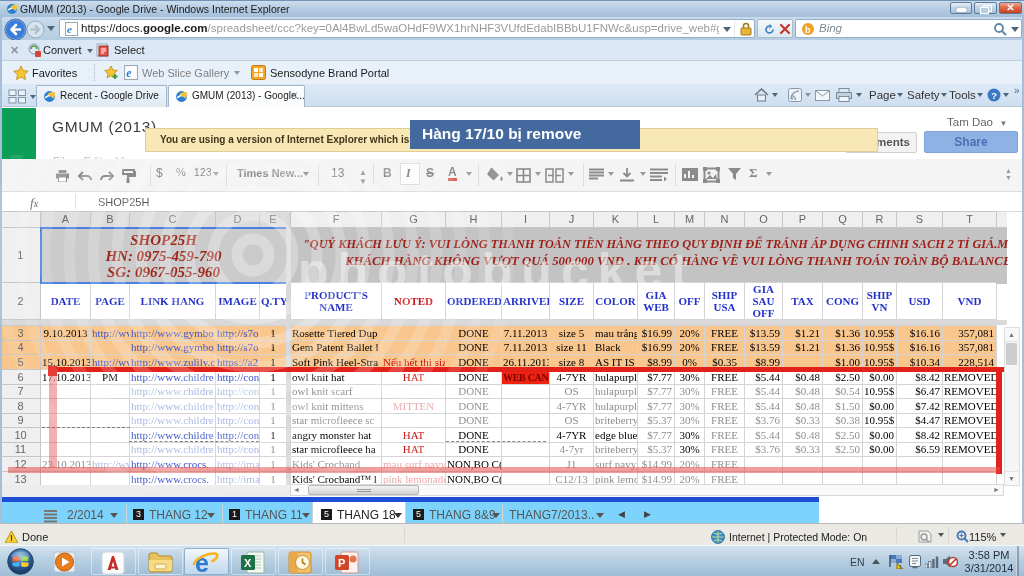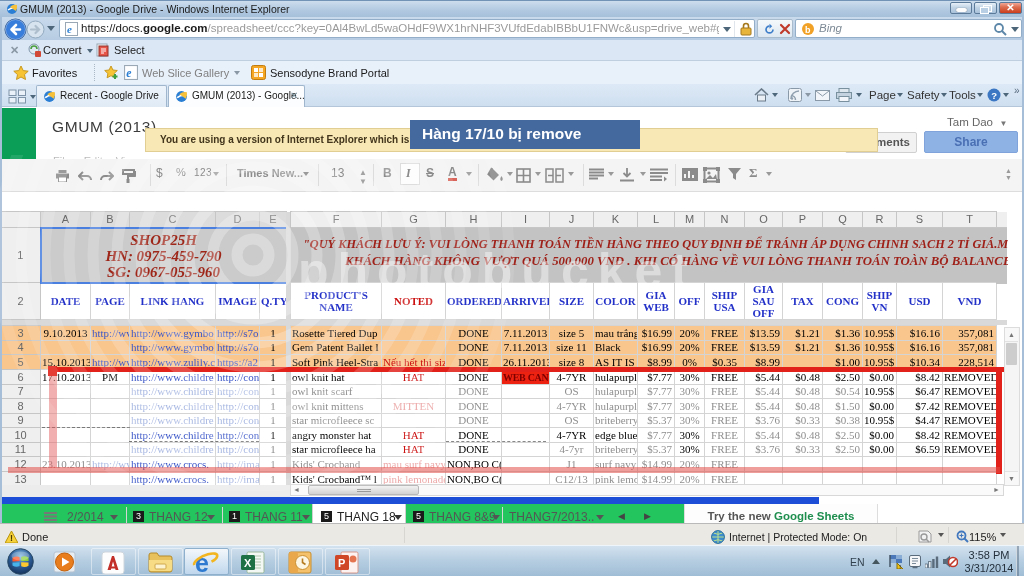--- a/index.html
+++ b/index.html
@@ -87,22 +87,22 @@
      color:#9e2018;white-space:nowrap;}
   #f1l1{margin-top:7px;text-indent:13px;line-height:17px;font-size:12.3px;}
   #f1l2{text-indent:55px;line-height:16px;font-size:12.8px;}
   
   #vdivider{left:286px;top:105px;width:4px;height:274px;background:#d9d9d9;}
   #hdivider{left:0px;top:213px;width:1007px;height:5px;background:#d9d9d9;}
   .redseg{position:absolute;}
   
   #vscroll{left:1004px;top:220px;width:16px;height:159px;background:#f5f5f5;border:1px solid #dcdcdc;box-sizing:border-box;}
   #hscroll{left:290px;top:377px;width:714px;height:12px;background:#fafafa;border:1px solid #d8d8d8;box-sizing:border-box;}
-  #sheetbar{left:0;top:390px;width:819px;height:26px;background:#22c55e;
-     border-top:7px solid #1d4ed8;box-sizing:border-box;font-size:12px;color:#555;}
+  #sheetbar{left:0;top:390px;width:819px;height:26px;background:#7dd3fc;
+     border-top:5px solid #1d4ed8;box-sizing:border-box;font-size:12px;color:#555;}
   .badge{display:inline-block;background:#1a1a1a;color:#fff;font-size:9px;
      width:11px;height:11px;line-height:11px;text-align:center;vertical-align:1px;}
   
   #statusbar{left:0;top:523px;width:1024px;height:22px;background:#ebe9e4;
      border-top:1px solid #b9b9b9;box-sizing:border-box;font-size:11px;color:#222;}
   
   #taskbar{left:0;top:545px;width:1024px;height:31px;
      background:linear-gradient(#d3e2ef,#b8cfe2 45%,#9fbdd6);
      border-top:1px solid #eef5fb;box-sizing:border-box;}
   .tbtn{position:absolute;top:2px;height:27px;width:45px;border:1px solid rgba(255,255,255,0.45);
@@ -370,20 +370,25 @@
         <rect x="13" y="12" width="4" height="4" fill="#8b8b8b"></rect>
         <circle cx="6" cy="6" r="1.6" fill="#8b8b8b"></circle>
         <path d="M3 12 L7 8 10 11 13 7 14 12z" fill="#8b8b8b"></path>
       </svg>
     <svg class="ti" style="left:728px;top:9px;" width="13" height="13" viewBox="0 0 13 13">
         <path d="M0 0 h13 L8 6 V12 L5 10 V6z" fill="#8b8b8b"></path>
       </svg>
     <div class="ti" style="left:749px;top:6px;font-size:13px;font-weight:bold;font-family:'Liberation Serif',serif;">Σ</div>
     <div class="ti" style="left:766px;top:13px;width:0;height:0;border:3px solid transparent;border-top:4px solid #999;"></div>
     <div class="ti" style="left:1005px;top:8px;font-size:7px;line-height:7px;color:#999;">▲<br>▼</div>
+  </div>
+  <div class="abs" id="fxbar">
+    <span style="position:absolute;left:30px;top:3px;font-family:'Liberation Serif',serif;font-style:italic;font-size:13px;color:#666;">f<span style="font-size:10px;">x</span></span>
+    <span style="position:absolute;left:75px;top:2px;width:1px;height:15px;background:#ddd;"></span>
+    <span style="position:absolute;left:98px;top:4px;font-size:11px;color:#555;">SHOP25H</span>
   </div>
 
   <div class="abs" id="grid">
   <table>
   <colgroup>
           <col style="width:40px">
           <col style="width:50px">
           <col style="width:39px">
           <col style="width:86px">
           <col style="width:44px">
@@ -784,23 +789,20 @@
     <div style="position:absolute;left:337px;top:6px;color:#222;">THANG 18</div>
     <div style="position:absolute;left:394px;top:11px;width:0;height:0;border:4px solid transparent;border-top:5px solid #333;"></div>
     <span class="badge" style="position:absolute;left:413px;top:7px;">5</span>
     <div style="position:absolute;left:429px;top:6px;">THANG 8&amp;9</div>
     <div style="position:absolute;left:492px;top:11px;width:0;height:0;border:4px solid transparent;border-top:5px solid #555;"></div>
     <div style="position:absolute;left:502px;top:3px;height:20px;border-left:1px solid #d5d5d5;"></div>
     <div style="position:absolute;left:509px;top:6px;text-align:center;">THANG7/2013..</div>
     <div style="position:absolute;left:596px;top:11px;width:0;height:0;border:4px solid transparent;border-top:5px solid #555;"></div>
     <div style="position:absolute;left:618px;top:7px;color:#444;font-size:9px;">◀</div>
     <div style="position:absolute;left:644px;top:7px;color:#444;font-size:9px;">▶</div>
-    <div style="position:absolute;left:684px;top:0;width:194px;height:25px;background:#fdfdfd;border-left:1px solid #ddd;border-right:1px solid #ddd;box-sizing:border-box;text-align:center;">
-      <span style="line-height:25px;color:#555;font-weight:bold;font-size:11.5px;">Try the new <span style="color:#1e8e4e;">Google Sheets</span></span>
-    </div>
   </div>
 </div>
 
 <div class="abs" style="left:0;top:17px;width:2px;height:528px;background:#a7bed8;"></div>
 <div class="abs" style="left:1022px;top:17px;width:2px;height:528px;background:#a7bed8;"></div>
 
 <div class="abs" id="statusbar">
   <svg style="position:absolute;left:5px;top:7px;" width="13" height="12" viewBox="0 0 13 12">
       <path d="M6.5 0 L13 12 H0z" fill="#f7d13b" stroke="#b8950a"></path>
       <text x="5" y="10" font-size="9" font-weight="bold" fill="#4a3b00">!</text>

